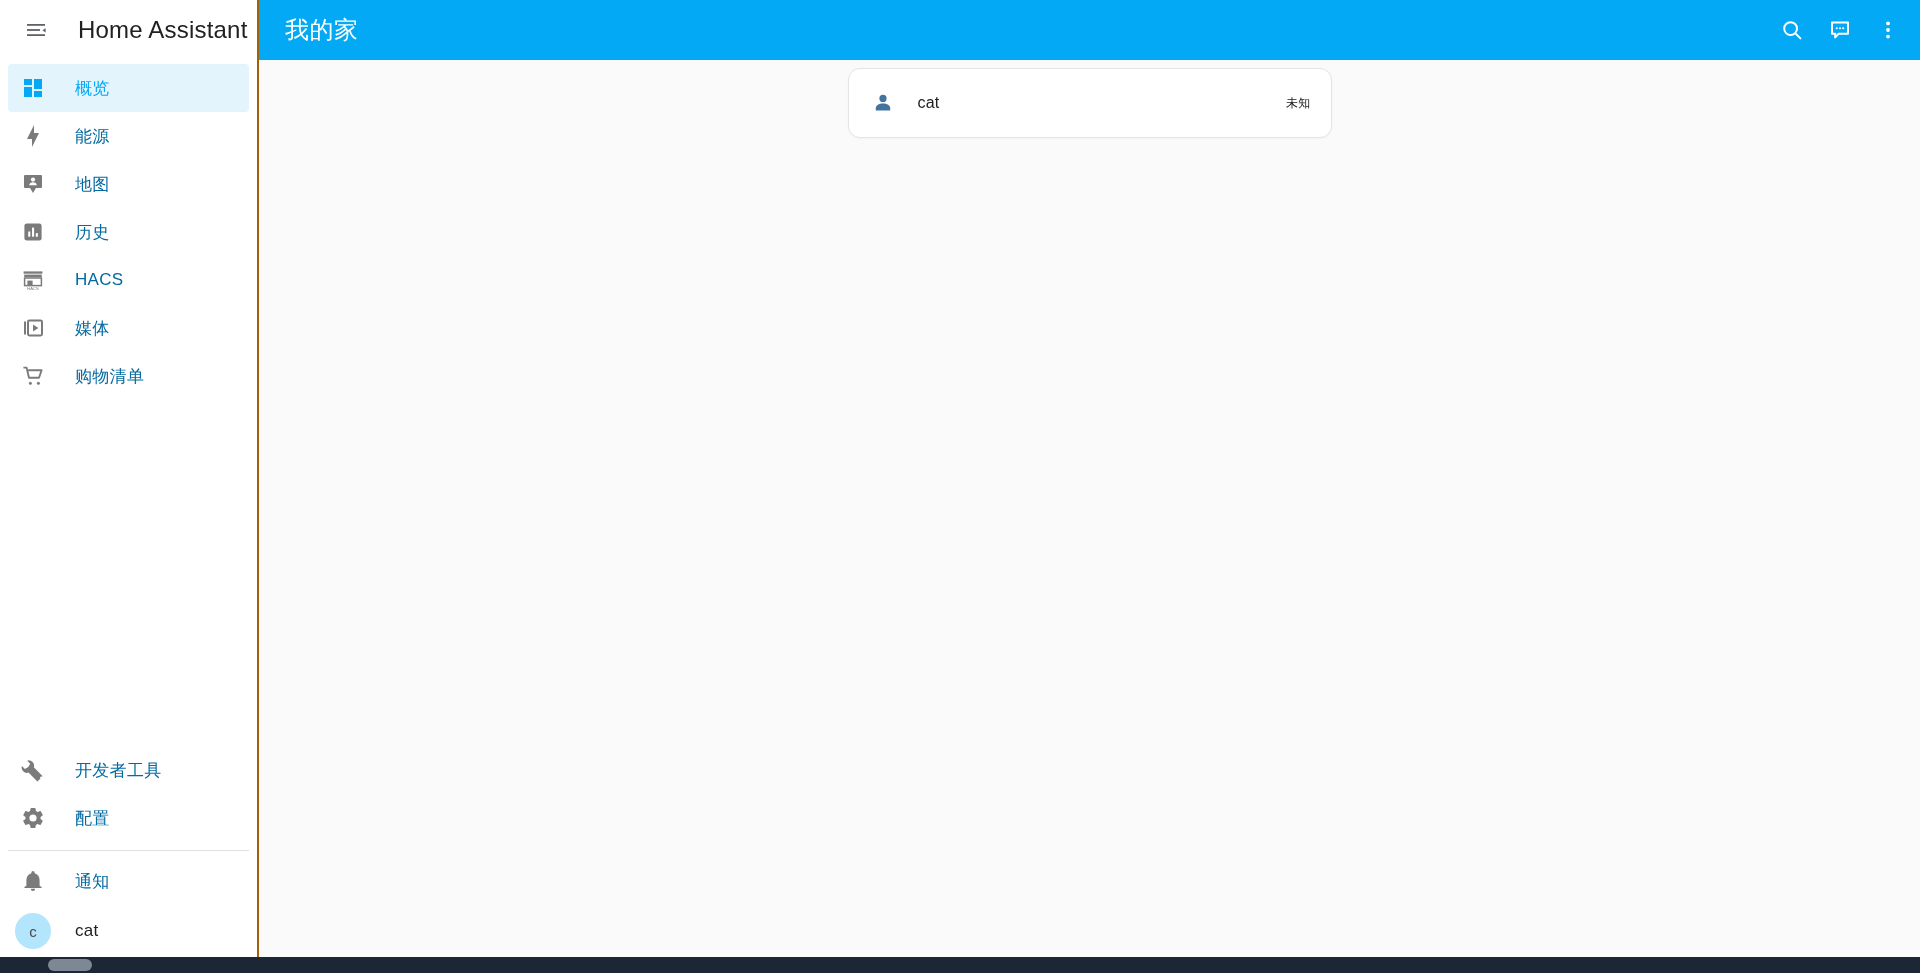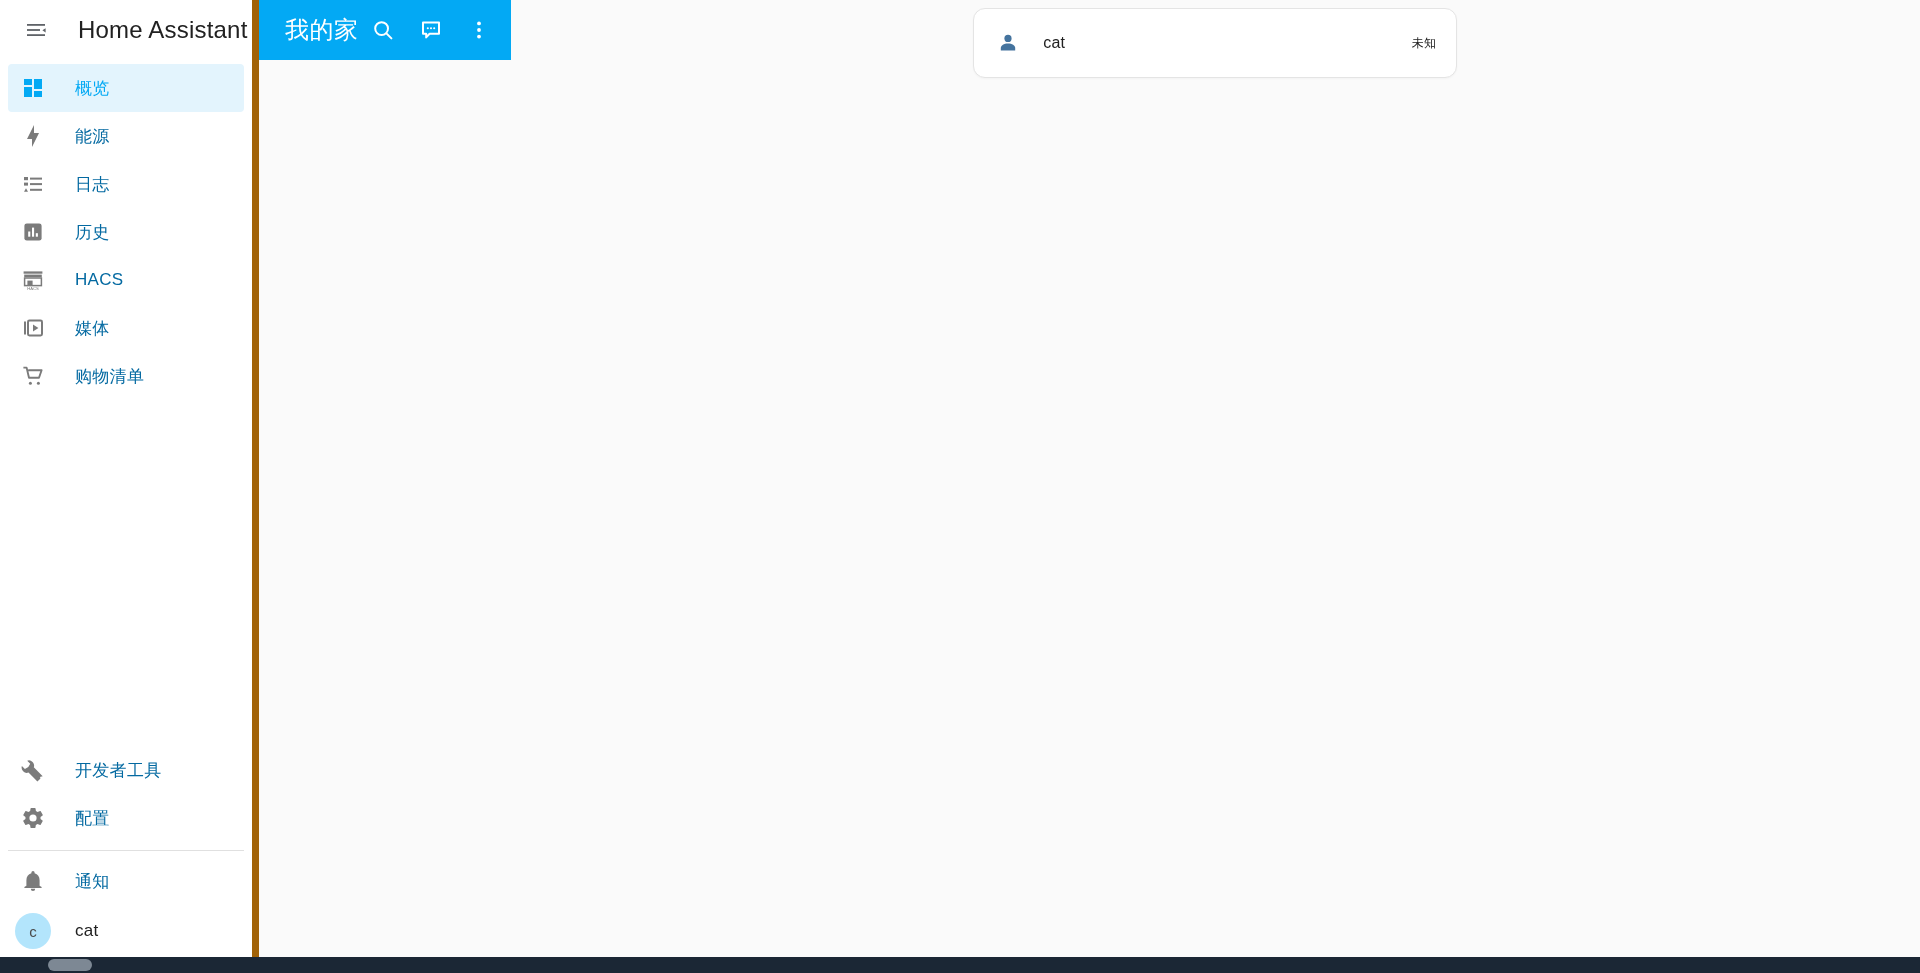--- a/index.html
+++ b/index.html
@@ -14,21 +14,21 @@
     width: 1920px; height: 973px;
     display: flex;
     background: #fafafa;
   }
 
   
   .sidebar {
     width: 259px;
     height: 973px;
     background: #ffffff;
-    border-right: 7px solid #a16207;
+    border-right: 2px solid #a16207;
     display: flex;
     flex-direction: column;
     flex: 0 0 259px;
     position: relative;
     z-index: 5;
   }
   .sidebar-header {
     height: 60px;
     display: flex;
     align-items: center;
@@ -124,21 +124,21 @@
     font-size: 17px;
     color: #212121;
     letter-spacing: .3px;
   }
   .bottom-pad { height: 16px; }
 
   
   .main {
     flex: 1 1 auto;
     display: flex;
-    flex-direction: row;
+    flex-direction: column;
     min-width: 0;
     background: #fafafa;
   }
   .appbar {
     height: 60px;
     flex: 0 0 60px;
     background: #03a9f4;
     display: flex;
     align-items: center;
     padding: 0 8px 0 26px;
@@ -269,34 +269,31 @@
 
         <div class="nav-item">
           <span class="nav-icon">
             <svg width="24" height="24" viewBox="0 0 24 24" fill="currentColor">
               <path d="M11 15H6l7-14v8h5l-7 14v-8z"></path>
             </svg>
           </span>
           <span class="nav-label">能源</span>
         </div>
 
-
-        <div class="nav-item">
-          <span class="nav-icon">
-            <svg width="24" height="24" viewBox="0 0 24 24" fill="currentColor">
-              <rect x="3" y="5" width="4" height="3.2"></rect>
-              <rect x="9" y="5.6" width="12" height="2"></rect>
-              <rect x="3" y="10.6" width="4" height="3"></rect>
-              <rect x="9" y="11.1" width="12" height="2"></rect>
-              <path d="M5 16.2l2 3.6H3z"></path>
-              <rect x="9" y="16.8" width="12" height="2"></rect>
-            </svg>
-          </span>
-          <span class="nav-label">日志</span>
-        </div>
+        <div class="nav-item">
+          <span class="nav-icon">
+            <svg width="24" height="24" viewBox="0 0 24 24" fill="currentColor">
+              <path d="M4 3h16a1 1 0 0 1 1 1v11a1 1 0 0 1-1 1h-5l-3 5-3-5H4a1 1 0 0 1-1-1V4a1 1 0 0 1 1-1z"></path>
+              <circle cx="12" cy="7.6" r="2.1" fill="#ffffff"></circle>
+              <path d="M8.2 13.3c0-2 1.9-3 3.8-3s3.8 1 3.8 3z" fill="#ffffff"></path>
+            </svg>
+          </span>
+          <span class="nav-label">地图</span>
+        </div>
+
 
         <div class="nav-item">
           <span class="nav-icon">
             <svg width="24" height="24" viewBox="0 0 24 24" fill="currentColor">
               <rect x="3.4" y="3.4" width="17.2" height="17.2" rx="2.4"></rect>
               <rect x="7.2" y="11.5" width="2.1" height="5.2" fill="#ffffff"></rect>
               <rect x="11" y="7.6" width="2.1" height="9.1" fill="#ffffff"></rect>
               <rect x="14.8" y="13.2" width="2.1" height="3.5" fill="#ffffff"></rect>
             </svg>
           </span>

